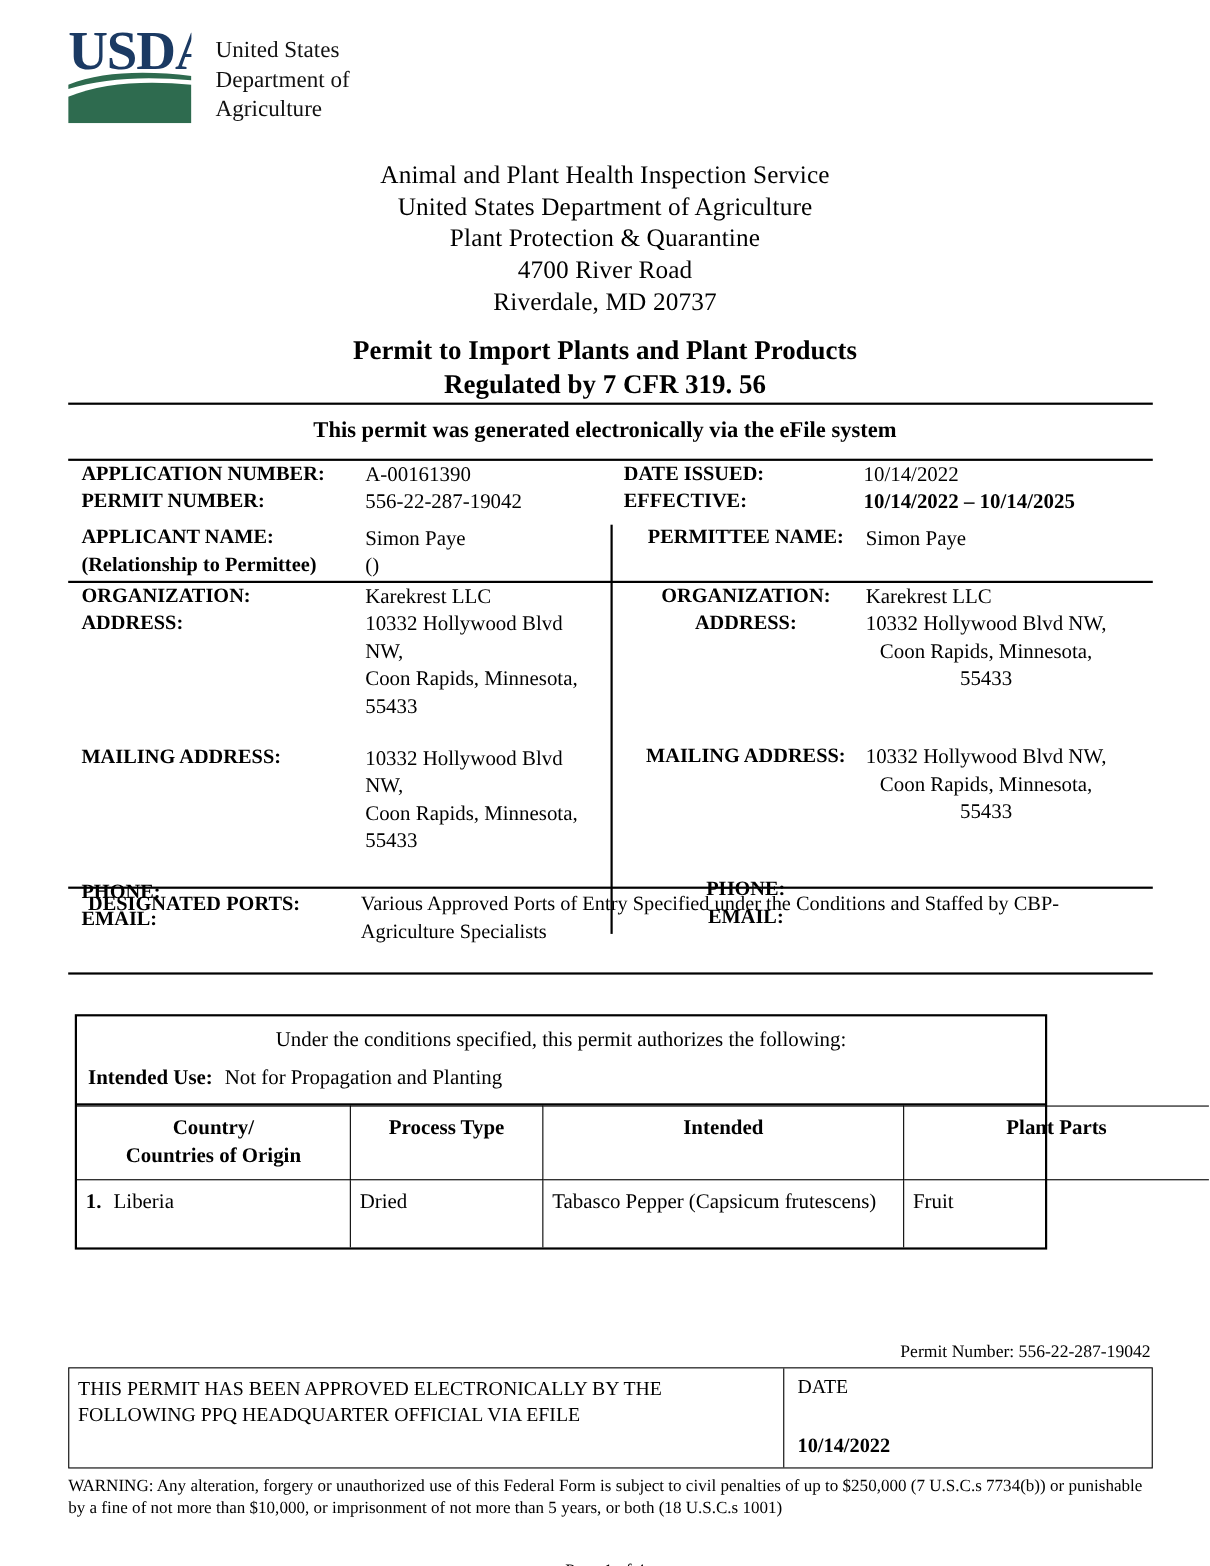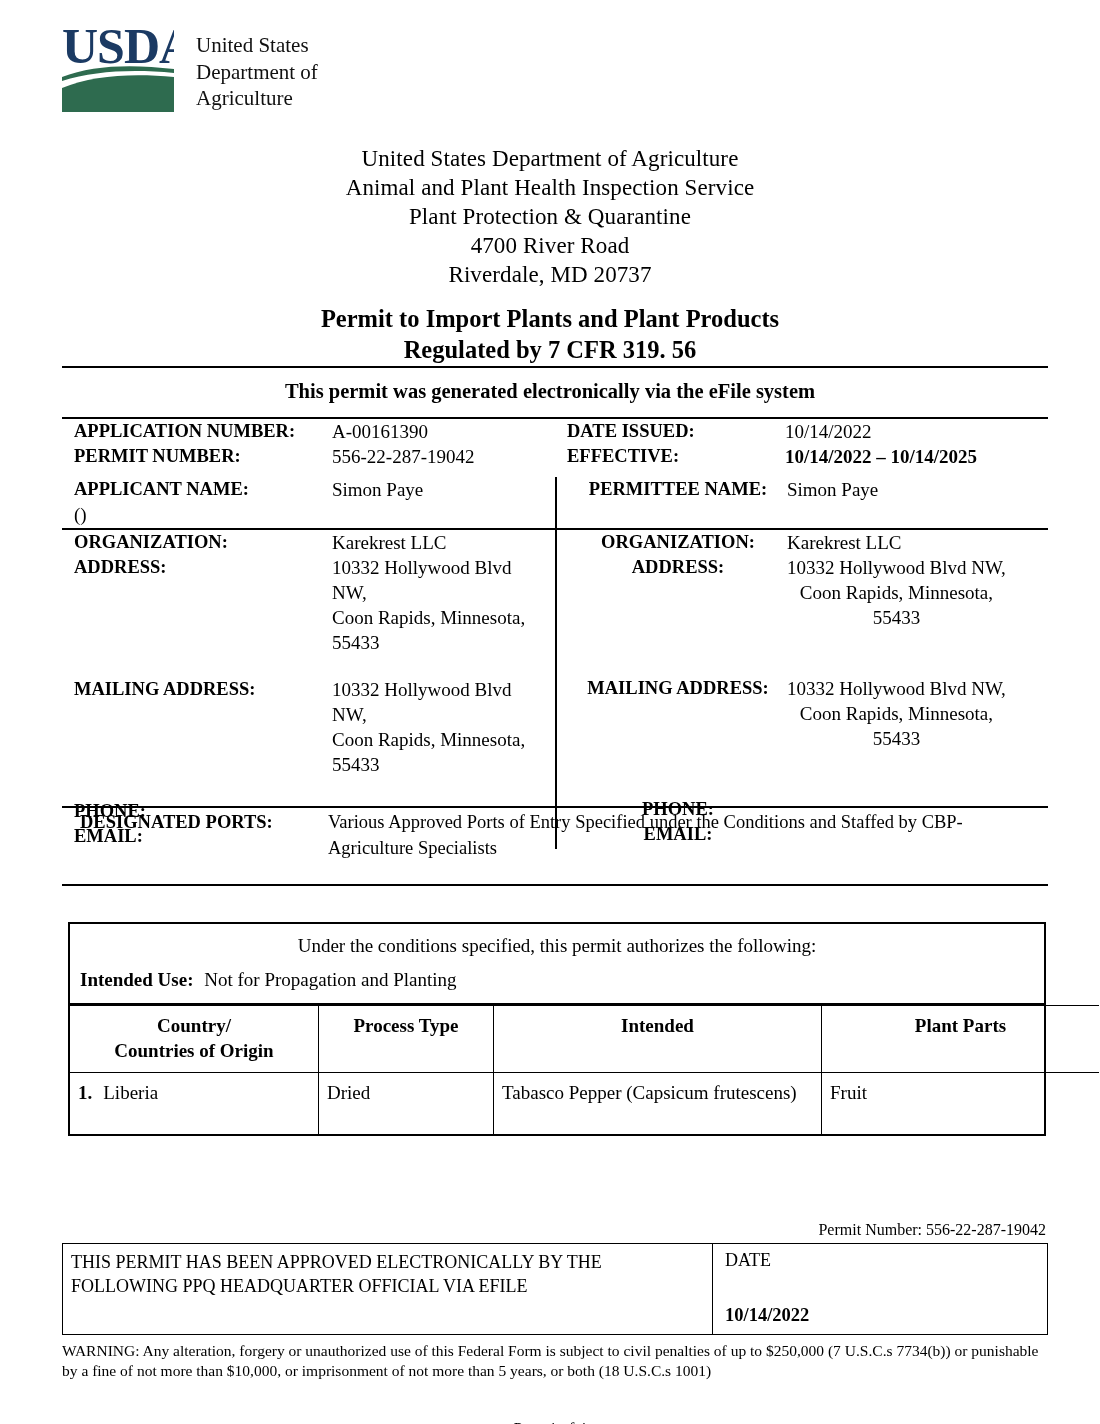--- a/index.html
+++ b/index.html
@@ -132,21 +132,21 @@
     line-height: 25.5px;
   }
   .ports .flabel { font-size: 18.5px; }
   .ports .fval { font-size: 18.5px; }
 
   
   .auth {
     position: absolute;
     left: 68px;
     top: 922px;
-    width: 978px;
+    width: 884px;
     border: 2.4px solid #000;
     box-sizing: border-box;
   }
   .auth-head {
     padding: 11px 10px 9px 10px;
     text-align: center;
     font-size: 19px;
   }
   .auth-use {
     padding: 3px 10px 12px 10px;
@@ -260,22 +260,22 @@
       </svg>
     </div>
     <div class="agency-name">
       <div>United States</div>
       <div>Department of</div>
       <div>Agriculture</div>
     </div>
   </div>
 
   <div class="head-center">
+    <div class="ln">Animal and Plant Health Inspection Service</div>
     <div class="ln">United States Department of Agriculture</div>
-    <div class="ln">Animal and Plant Health Inspection Service</div>
     <div class="ln">Plant Protection &amp; Quarantine</div>
     <div class="ln">4700 River Road</div>
     <div class="ln">Riverdale, MD 20737</div>
     <div class="title-bold">Permit to Import Plants and Plant Products</div>
     <div class="title-bold" style="margin-top:0">Regulated by 7 CFR 319. 56</div>
   </div>
 
   <div class="rule-strong" style="top:366px"></div>
   <div class="efile-line">This permit was generated electronically via the eFile system</div>
   <div class="rule-strong" style="top:417px"></div>
@@ -308,20 +308,21 @@
     <div class="rule-thin" style="top:56px; left:0; width:986px; position:relative; border-top:2.2px solid #000; margin-top:3px;"></div>
 
     <div class="info-rowwrap" style="margin-top:3px">
 
       <div class="info-col left">
         <div class="frow">
           <div class="flabel lbl-w">APPLICANT NAME:</div>
           <div class="fval">Simon  Paye</div>
         </div>
         <div class="frow">
+          <div class="flabel lbl-w">(Relationship to Permittee)</div>
           <div class="fval">()</div>
         </div>
         <div class="frow" style="margin-top:3px">
           <div class="flabel lbl-w">ORGANIZATION:</div>
           <div class="fval">Karekrest LLC</div>
         </div>
         <div class="frow">
           <div class="flabel lbl-w">ADDRESS:</div>
           <div class="fval" style="max-width:205px">10332 Hollywood Blvd NW,
 Coon Rapids, Minnesota,

